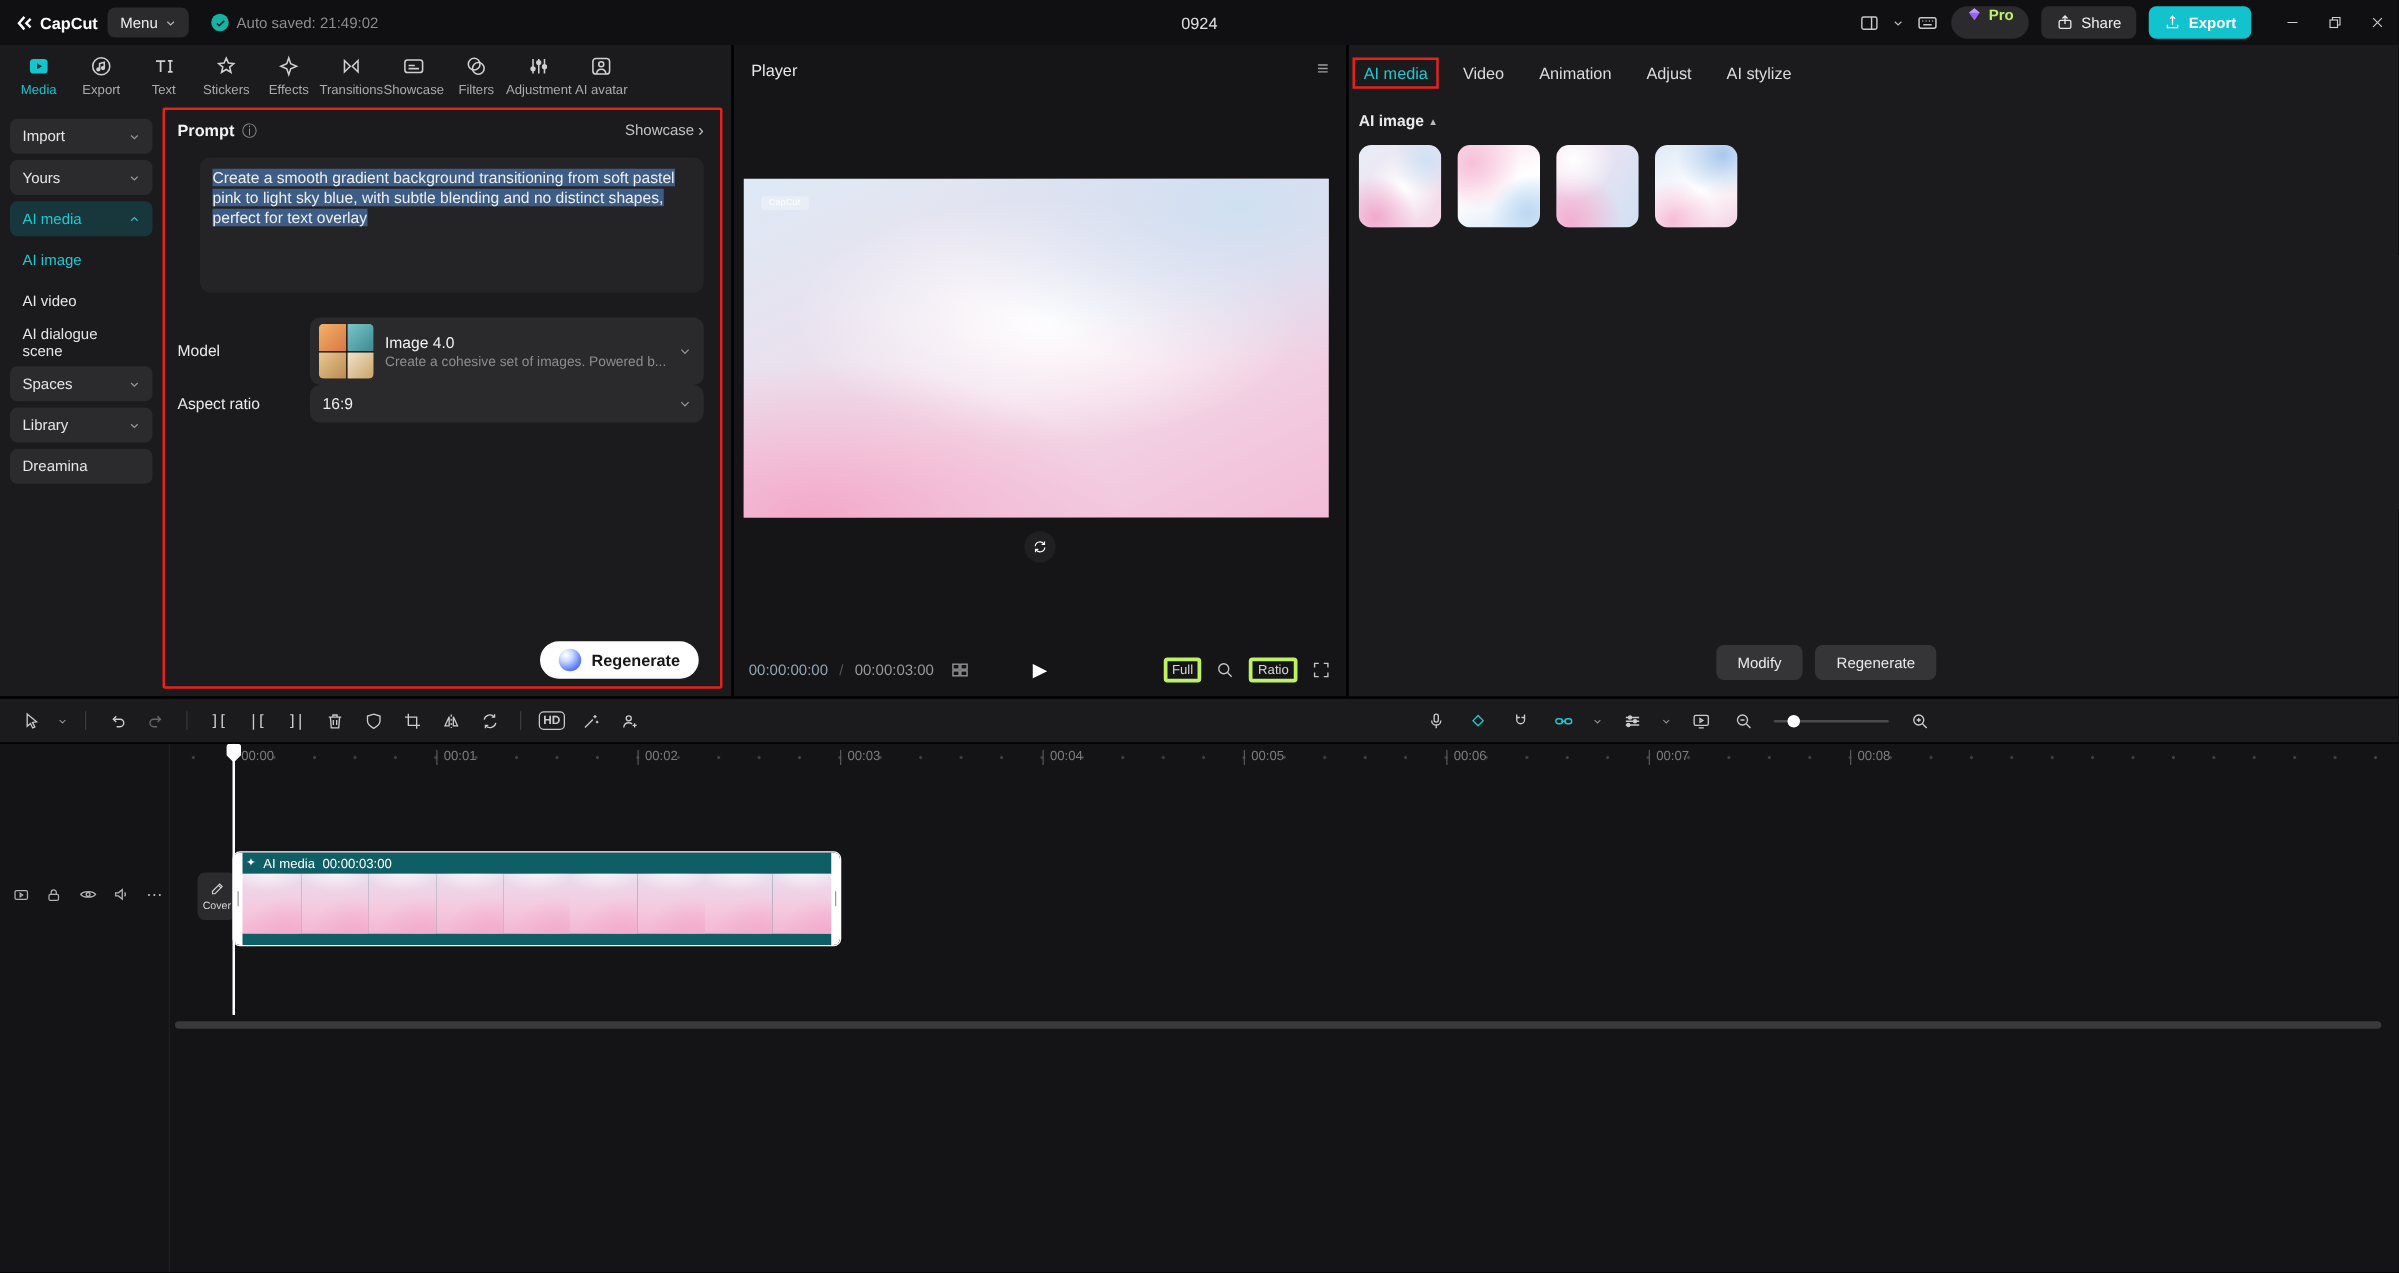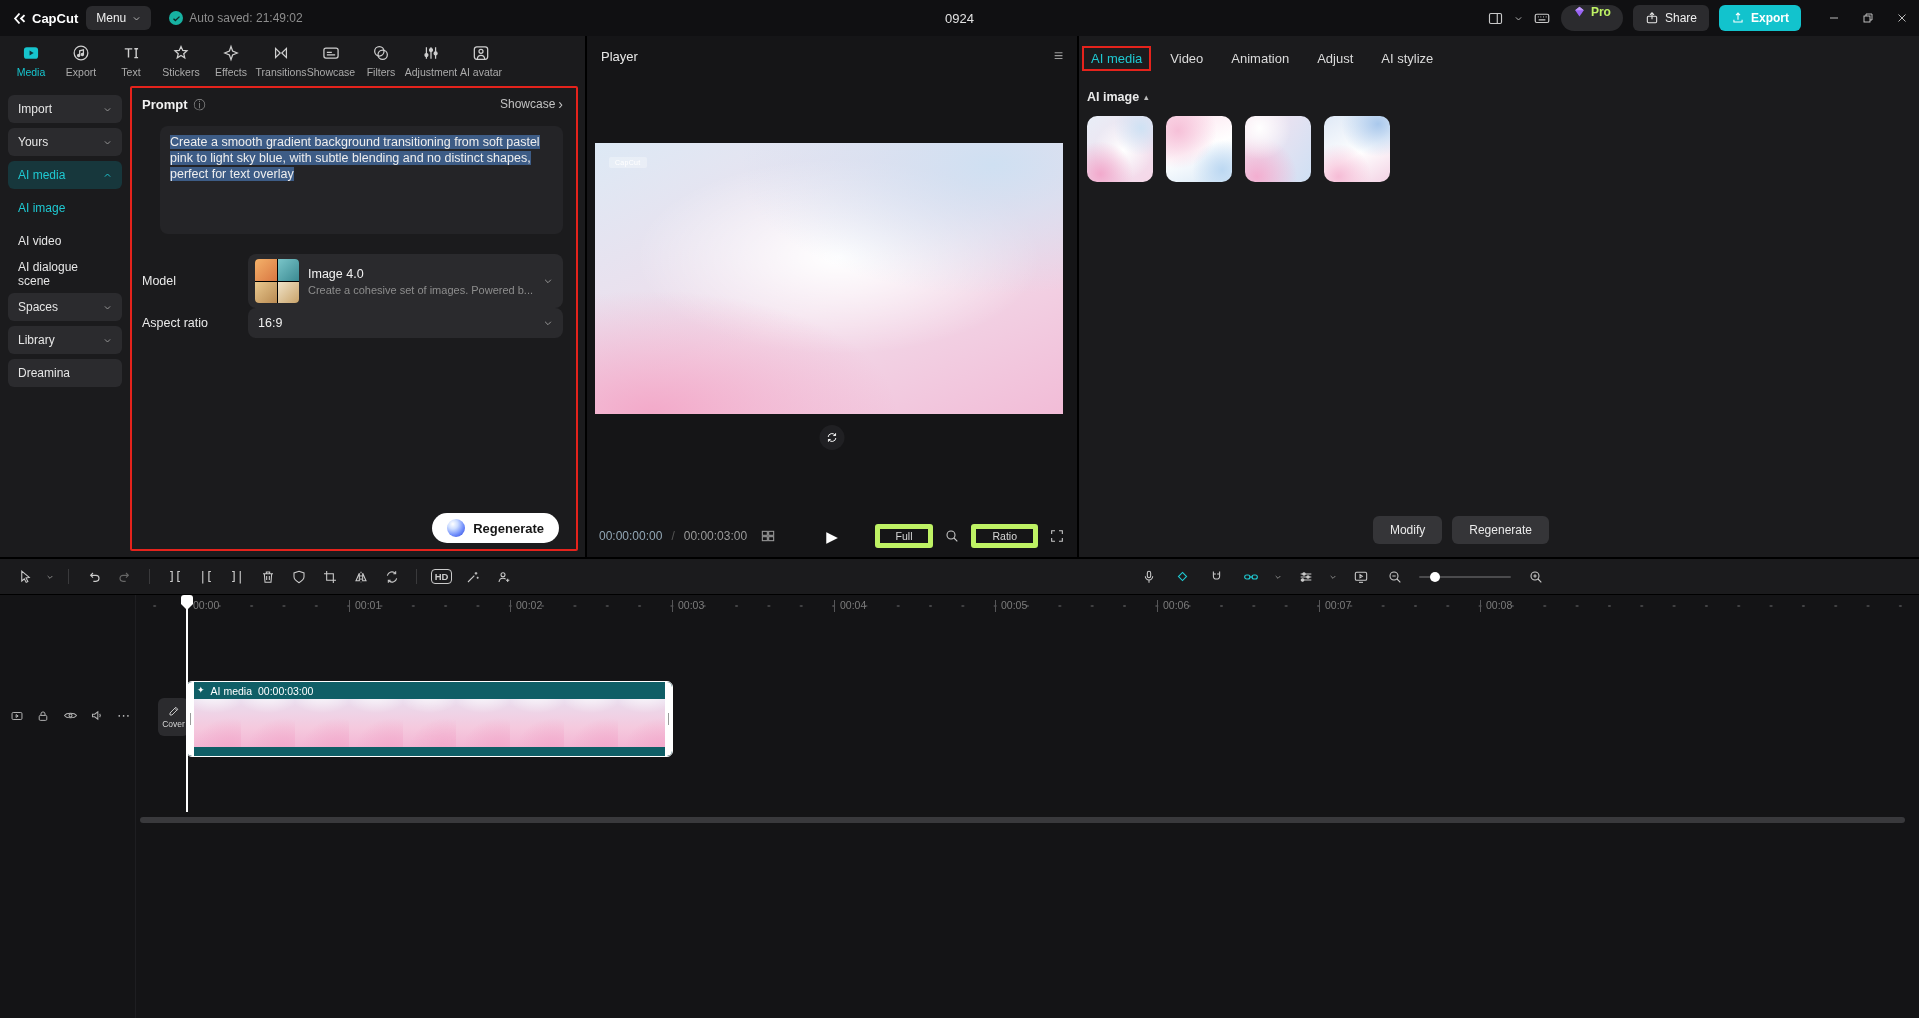--- a/index.html
+++ b/index.html
@@ -86,21 +86,21 @@
  linear-gradient(155deg,#dde9f5 0%,#f2dcea 55%,#f2bcd7 100%)}
 .watermark{position:absolute;top:14px;left:14px;background:rgba(255,255,255,.3);color:#fff;font-size:7px;padding:2px 6px;border-radius:2px;letter-spacing:.3px}
 .refresh-btn{position:absolute;left:50%;top:349px;transform:translateX(-50%);width:25px;height:25px;border-radius:50%;background:#202023;display:flex;align-items:center;justify-content:center;color:#fff}
 .player-controls{flex:0 0 42px;display:flex;align-items:center;padding:0 12px;gap:9px;position:relative}
 .time-cur{color:#93a7b6;font-size:12px}
 .time-sep{color:#565656}
 .time-total{color:#9a9a9a;font-size:12px}
 .frames-icon{color:#9a9a9a;display:flex;margin-left:4px}
 .play-center{position:absolute;left:50%;transform:translateX(-50%);color:#fff;font-size:15px;line-height:1}
 .pc-right{margin-left:auto;display:flex;align-items:center;gap:11px;color:#c9c9c9}
-.chip{border:5px solid #bef264;border-radius:3px;font-size:10.5px;color:#d6d6d6;padding:1px 16px;line-height:1.2}
+.chip{border:3px solid #bef264;border-radius:3px;font-size:10.5px;color:#d6d6d6;padding:1px 4px;line-height:1.2}
 
 
 .rp-tabs{flex:0 0 44px;display:flex;align-items:center;gap:28px;padding:0 12px;font-size:13px;color:#dcdcdc}
 .rp-tab{position:relative}
 .rp-tab.active{color:#1fc9d2}
 .tab-annotation{left:-9px;right:-9px;top:-5px;bottom:-5px}
 .rp-section{padding:10px 8px 6px 8px;font-size:12.5px;font-weight:bold;color:#eaeaea;display:flex;align-items:center;gap:5px}
 .rp-section .chevu{font-size:9px;color:#bbb}
 .thumbs{display:flex;gap:13px;padding:6px 8px}
 .thumb{width:66px;height:66px;border-radius:10px}

